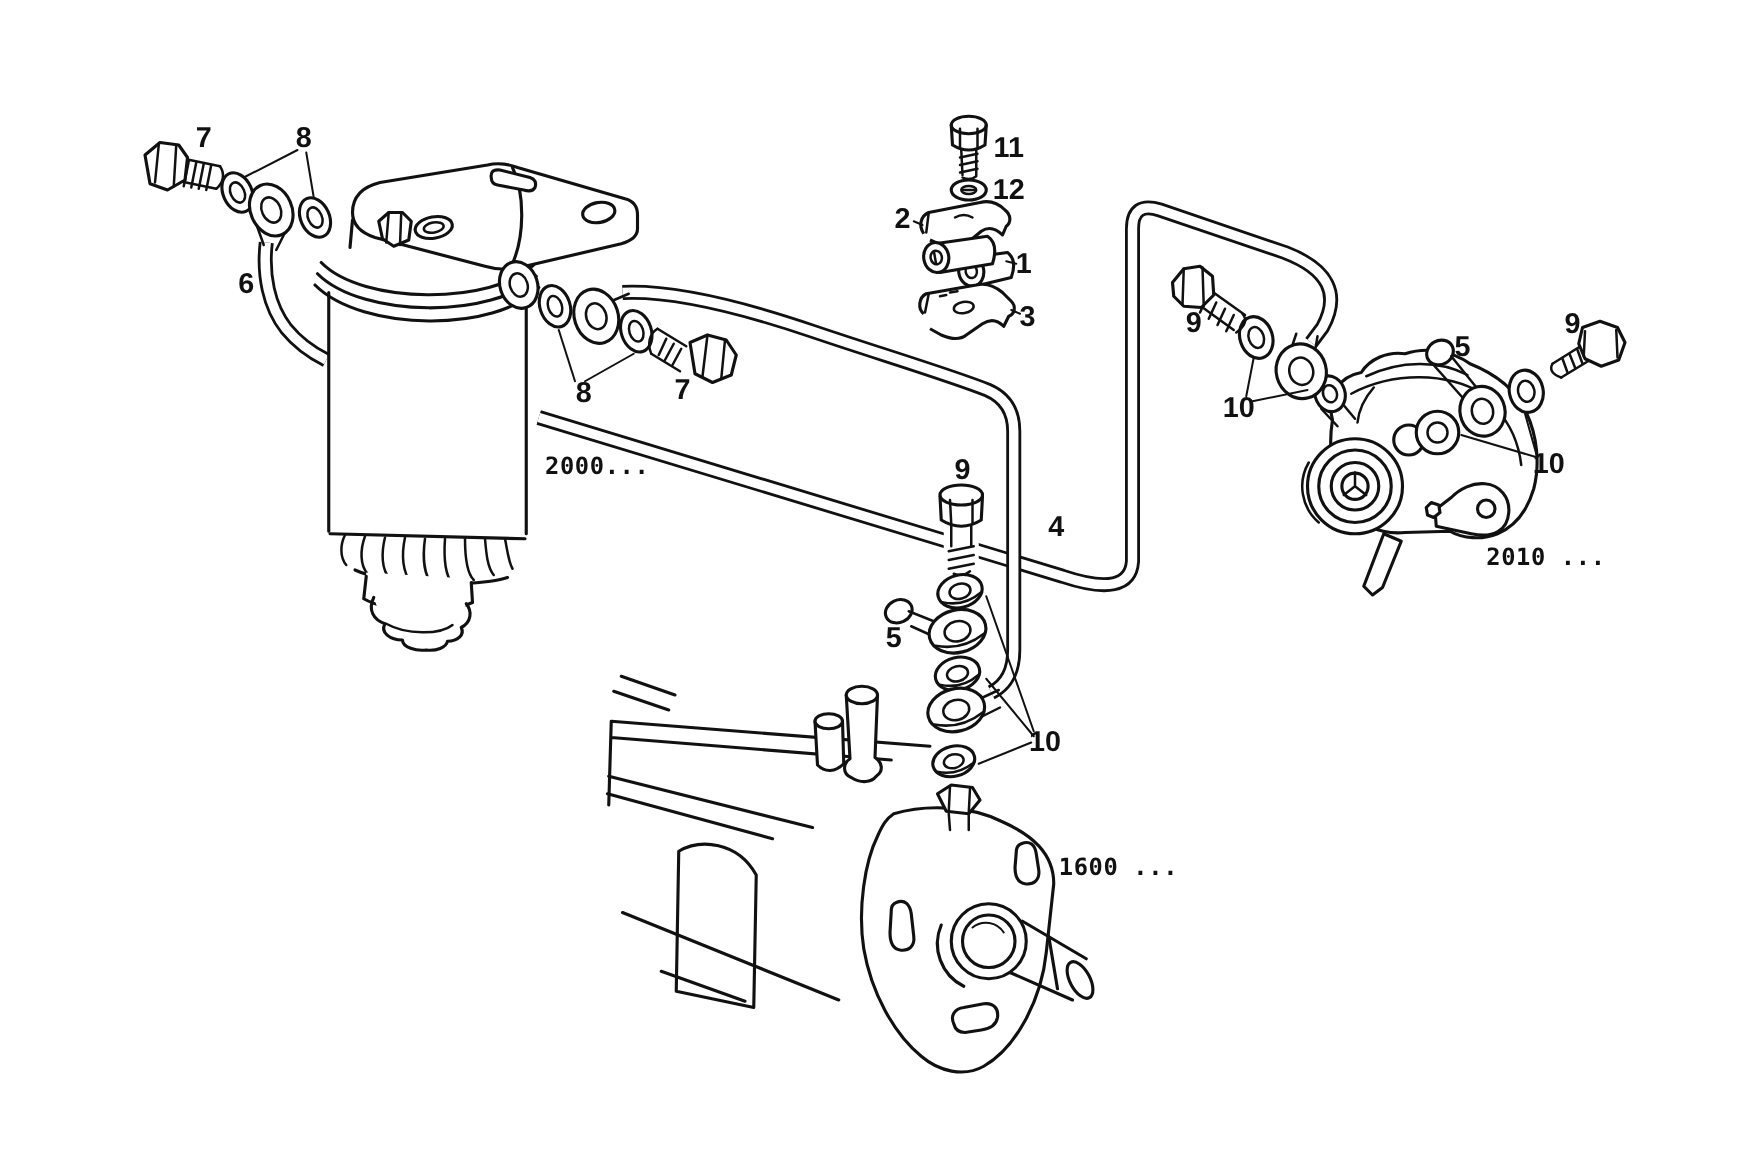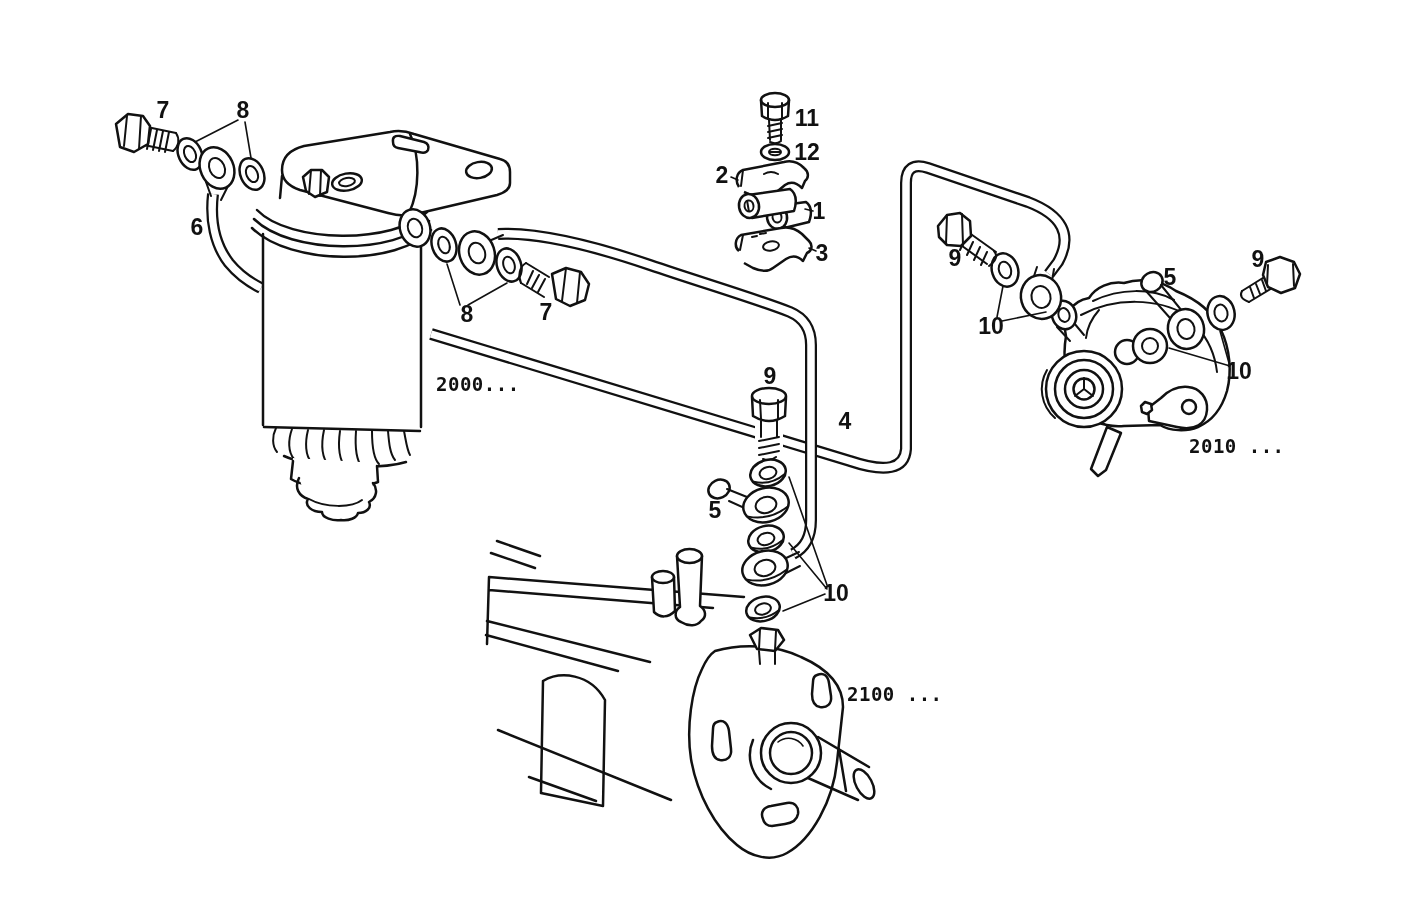--- a/index.html
+++ b/index.html
@@ -342,16 +342,16 @@
     <span class="callout" style="left: 822px; top: 253px;">3</span>
     <span class="callout" style="left: 955px; top: 258px;">9</span>
     <span class="callout" style="left: 991px; top: 326px;">10</span>
     <span class="callout" style="left: 1170px; top: 277px;">5</span>
     <span class="callout" style="left: 1258px; top: 259px;">9</span>
     <span class="callout" style="left: 1239px; top: 371px;">10</span>
     <span class="callout" style="left: 770px; top: 376px;">9</span>
     <span class="callout" style="left: 845px; top: 421px;">4</span>
     <span class="callout" style="left: 715px; top: 510px;">5</span>
     <span class="callout" style="left: 836px; top: 593px;">10</span>
-    <span class="ref-label" style="left: 436px; top: 384px;">2000...</span>
+    <span class="ref-label" style="left: 436px; top: 373px;">2000...</span>
     <span class="ref-label" style="left: 1145px; top: 446px; margin-left: 44px;">2010 ...</span>
-    <span class="ref-label" style="left: 847px; top: 694px;">2100 ...</span>
+    <span class="ref-label" style="left: 847px; top: 694px;">1600 ...</span>
   </div>
 
 </body></html>

